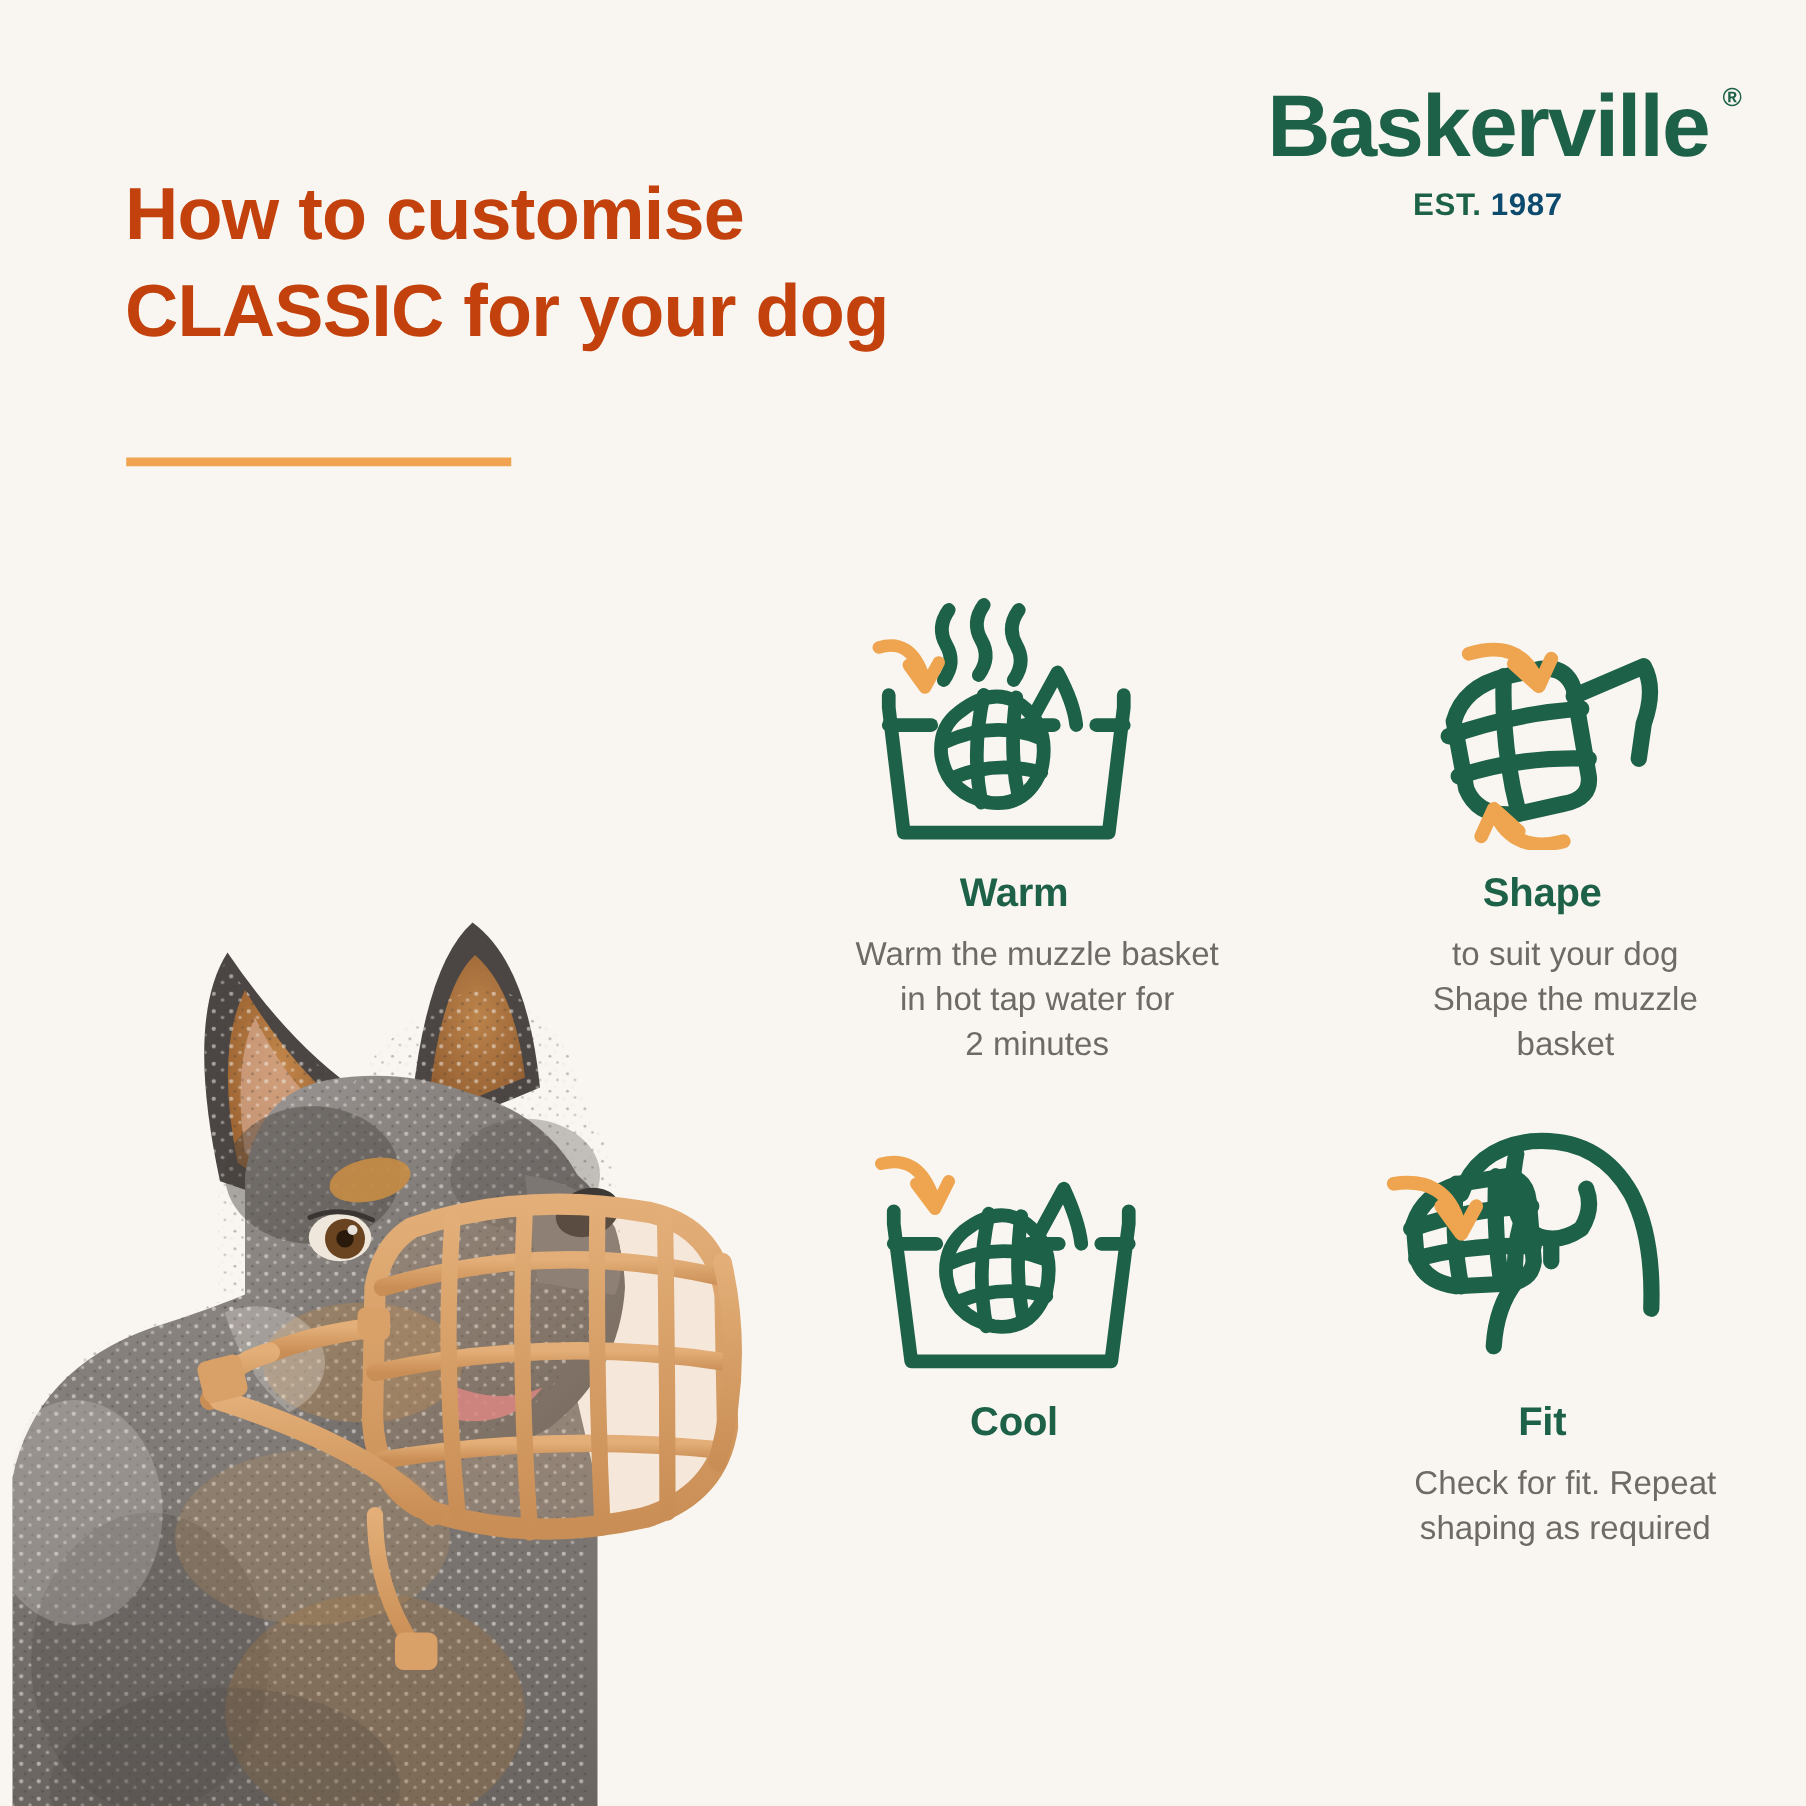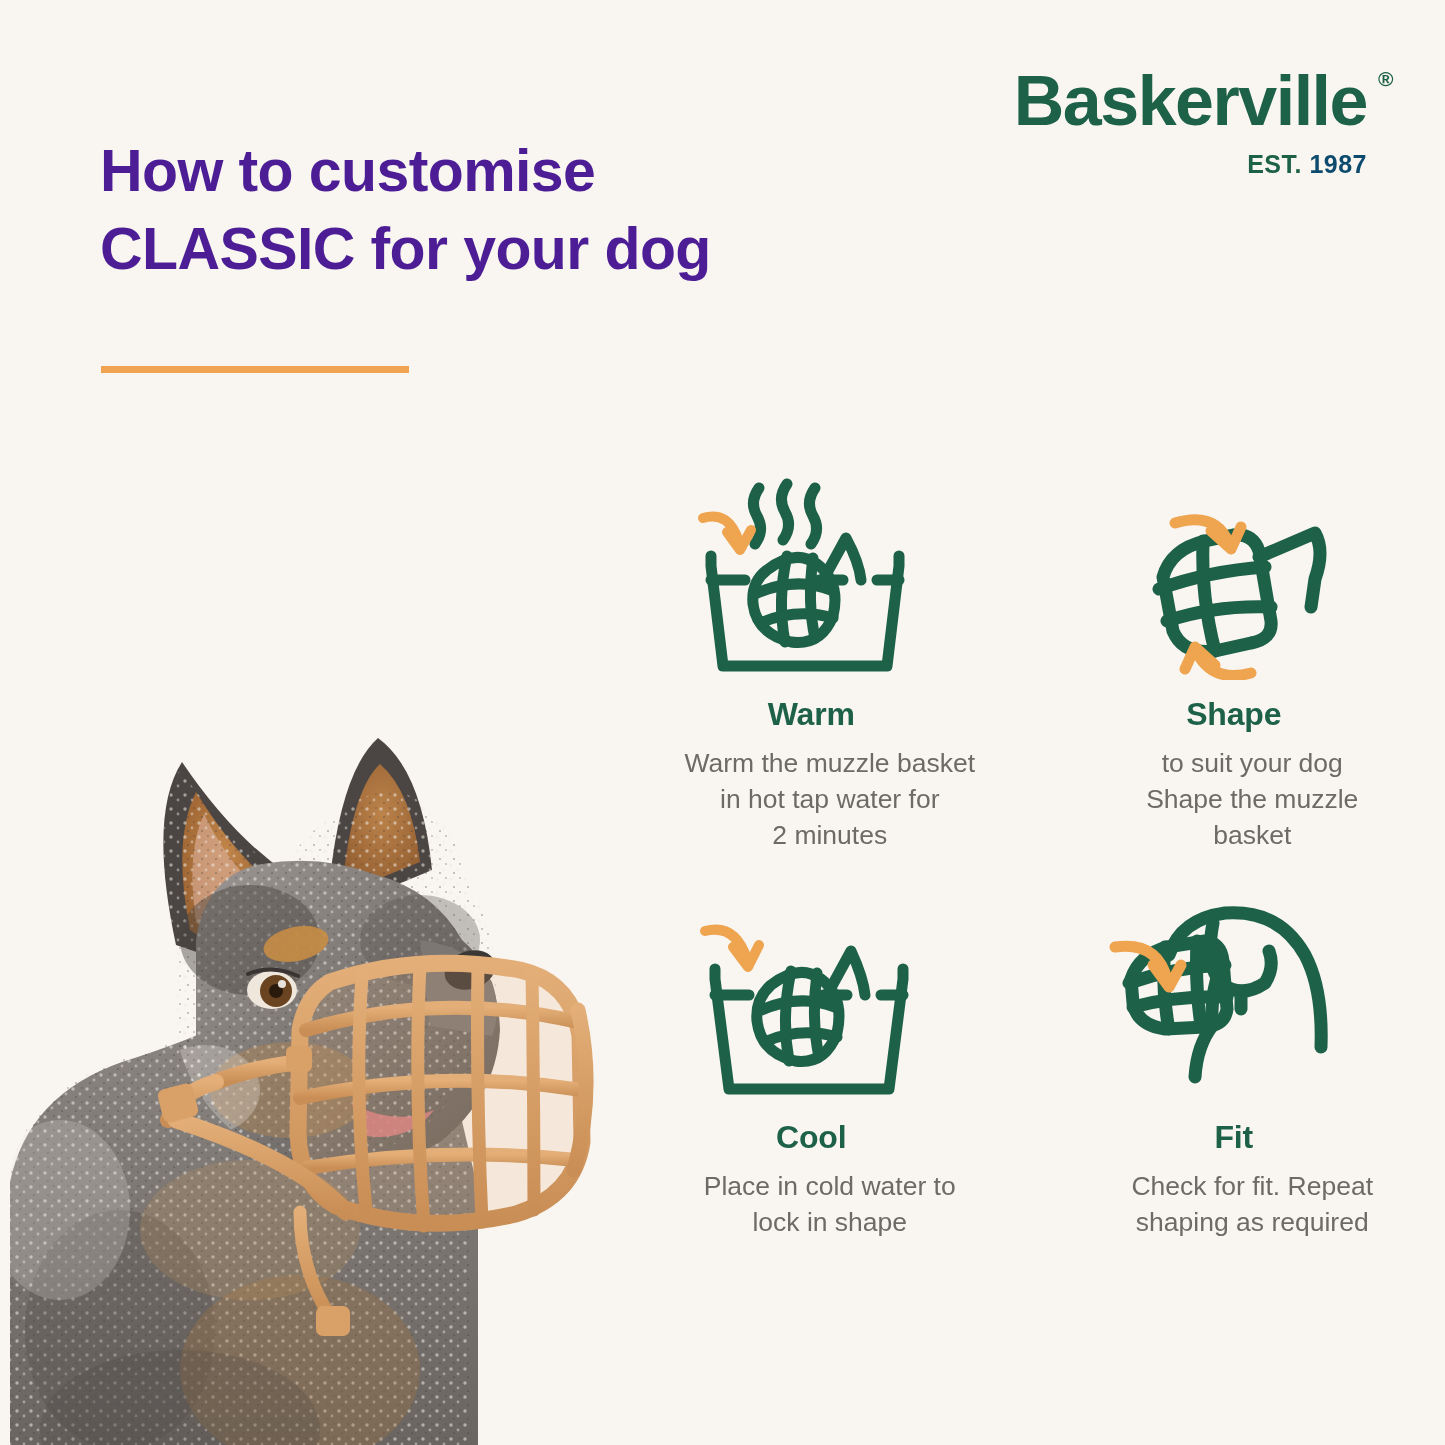--- a/index.html
+++ b/index.html
@@ -14,21 +14,21 @@
     background: #F9F6F1;
     overflow: hidden;
     font-family: "Liberation Sans", sans-serif;
   }
 
   
   .logo-block {
     position: absolute;
     right: 78px;
     top: 66px;
-    text-align: right;
+    text-align: center;
     line-height: 1;
   }
   .logo-wordmark {
     font-family: "Liberation Sans", sans-serif;
     font-weight: bold;
     font-size: 70px;
     letter-spacing: -1.5px;
     color: #1D6149;
     display: inline-block;
     position: relative;
@@ -55,21 +55,21 @@
 
   
   .headline {
     position: absolute;
     left: 100px;
     top: 133px;
     width: 760px;
     font-weight: bold;
     font-size: 59px;
     line-height: 1.32;
-    color: #4c1d95;
+    color: #c2410c;
     letter-spacing: -0.6px;
   }
   .rule {
     position: absolute;
     left: 101px;
     top: 366px;
     width: 308px;
     height: 7px;
     background: #F0A350;
   }
@@ -350,24 +350,20 @@
           <g>
             <path d="M80 72 Q108 50 130 66 Q154 84 146 120 Q134 152 104 148 Q70 140 66 108 Q64 86 80 72 Z"></path>
             <path d="M68 98 Q108 80 144 94"></path>
             <path d="M76 128 Q110 114 146 124"></path>
             <path d="M100 58 Q90 104 98 148"></path>
             <path d="M126 60 Q120 106 128 144"></path>
           </g>
         </svg>
       </div>
       <div class="step-title">Cool</div>
-      <div class="step-desc">
-        <span>Place in cold water to</span>
-        <span>lock in shape</span>
-      </div>
     </div>
 
     <div class="step">
       <div class="step-icon">
         <svg width="250" height="200" viewBox="0 0 250 200" fill="none" stroke="#1D6149" stroke-width="13" stroke-linecap="round" stroke-linejoin="round">
 
           <g>
             <path d="M60 52 Q72 16 116 10 Q170 6 196 52 Q214 86 212 144"></path>
             <path d="M104 20 Q96 62 112 80 Q132 96 156 80 Q166 64 160 48"></path>
             <path d="M132 92 L132 106"></path>

